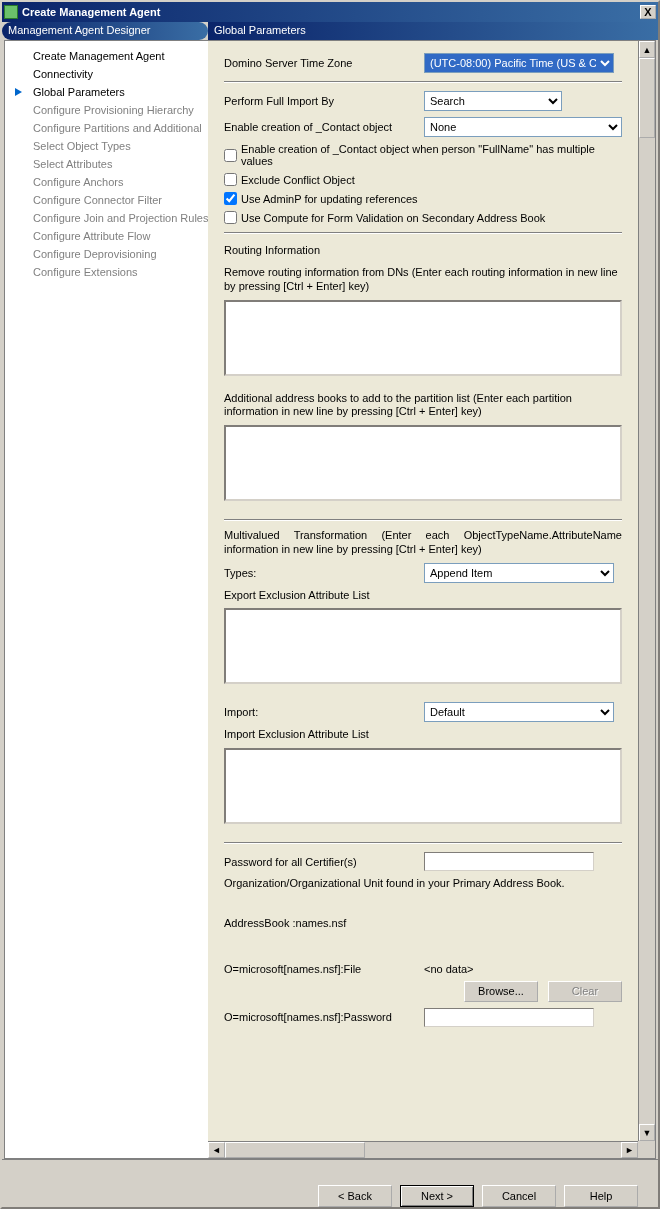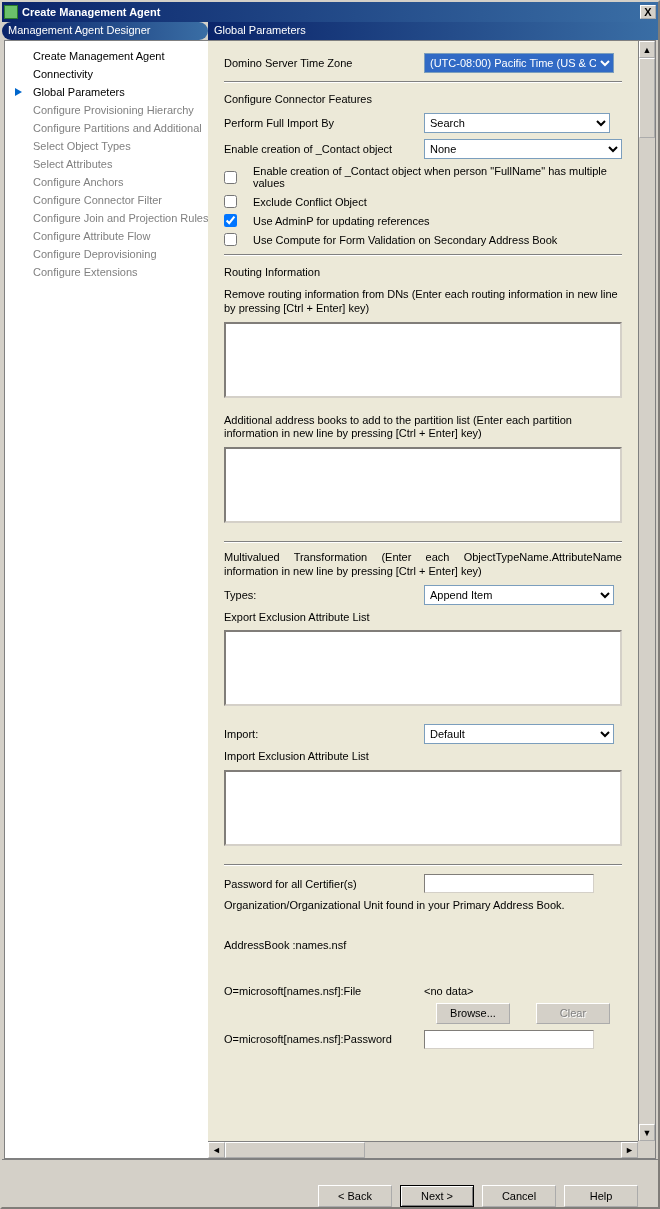--- a/index.html
+++ b/index.html
@@ -24,21 +24,21 @@
 .vscroll-btn.bottom { bottom: 17px; }
 .vscroll-thumb { position: absolute; top: 17px; left: 0; width: 100%; height: 80px; background: #d4d0c8; border: 1px outset #fff; }
 .hscrollbar { height: 17px; background: #d4d0c8; border-top: 1px solid #808080; display: flex; position: absolute; bottom: 0; left: 0; right: 17px; }
 .hscroll-btn { width: 17px; height: 100%; background: #d4d0c8; border: 1px outset #fff; display: flex; align-items: center; justify-content: center; }
 .hscroll-track { flex: 1; background: #d4d0c8; }
 .hscroll-thumb { width: 140px; height: 100%; background: #d4d0c8; border: 1px outset #fff; }
 .corner { width: 17px; height: 17px; background: #d4d0c8; position: absolute; bottom: 0; right: 0; }
 hr.sep { border: none; border-top: 1px solid #808080; border-bottom: 1px solid #fff; margin: 8px 0; }
 .row { display: flex; align-items: center; margin-bottom: 6px; }
 .row-label { flex: 0 0 200px; }
-label.cb { display: flex; align-items: center; margin-bottom: 6px; gap: 16px; }
+label.cb { display: flex; align-items: center; margin-bottom: 6px; gap: 4px; }
 input[type=checkbox] { width: 13px; height: 13px; }
 select { font-size: 11px; padding: 1px; border: 1px solid #7b9ebd; background: #fff; height: 20px; }
 select.highlighted { background: #316ac5; color: #fff; }
 input[type=text], input[type=password] { border: 1px inset #d4d0c8; background: #fff; height: 19px; padding: 1px 3px; font-size: 11px; }
 textarea { width: 100%; border: 2px inset #d4d0c8; background: #fff; resize: none; font-size: 11px; padding: 2px; }
 .section-heading { margin: 10px 0 8px 0; }
 .para { margin-bottom: 6px; line-height: 1.25; }
 .button-bar { height: 48px; background: #d4d0c8; border-top: 1px solid #808080; display: flex; align-items: flex-end; justify-content: flex-end; gap: 8px; padding: 0 20px; }
 button { font-size: 11px; padding: 2px 0; width: 74px; height: 22px; background: #d4d0c8; border: 1px outset #fff; cursor: default; }
 button.default { border: 1px solid #000; box-shadow: inset 1px 1px #fff, inset -1px -1px #808080; }
@@ -84,25 +84,24 @@
 
       <div class="row">
         <div class="row-label">Domino Server Time Zone</div>
         <select class="highlighted" style="width:190px">
           <option>(UTC-08:00) Pacific Time (US &amp; Can</option>
         </select>
       </div>
 
       <hr class="sep">
 
-      <div class="section-heading">Configure Connector Features</div>
 
       <div class="row" style="margin-top:4px">
         <div class="row-label">Perform Full Import By</div>
-        <select style="width:186px">
+        <select style="width:138px">
           <option>Search</option>
         </select>
       </div>
 
       <div class="row">
         <div class="row-label">Enable creation of _Contact object</div>
         <select style="width:198px">
           <option>None</option>
         </select>
       </div>
@@ -161,21 +160,21 @@
         <div class="row-label">Password for all Certifier(s)</div>
         <input type="password" style="width: 170px;">
       </div>
       <div class="para">Organization/Organizational Unit found in your Primary Address Book.</div>
       <div class="para" style="margin-top:26px;margin-bottom:32px">AddressBook :names.nsf</div>
 
       <div class="row">
         <div class="row-label">O=microsoft[names.nsf]:File</div>
         <span>&lt;no data&gt;</span>
       </div>
-      <div class="row" style="justify-content:center;padding-left:200px;gap:26px">
+      <div class="row" style="justify-content:flex-end;padding-left:200px;gap:10px">
         <button class="small-btn"><span>Browse...</span></button>
         <button class="small-btn" disabled=""><span>Clear</span></button>
       </div>
       <div class="row" style="margin-top:4px">
         <div class="row-label">O=microsoft[names.nsf]:Password</div>
         <input type="password" style="width: 170px;">
       </div>
       <div style="height:20px"></div>
     </div>
 

